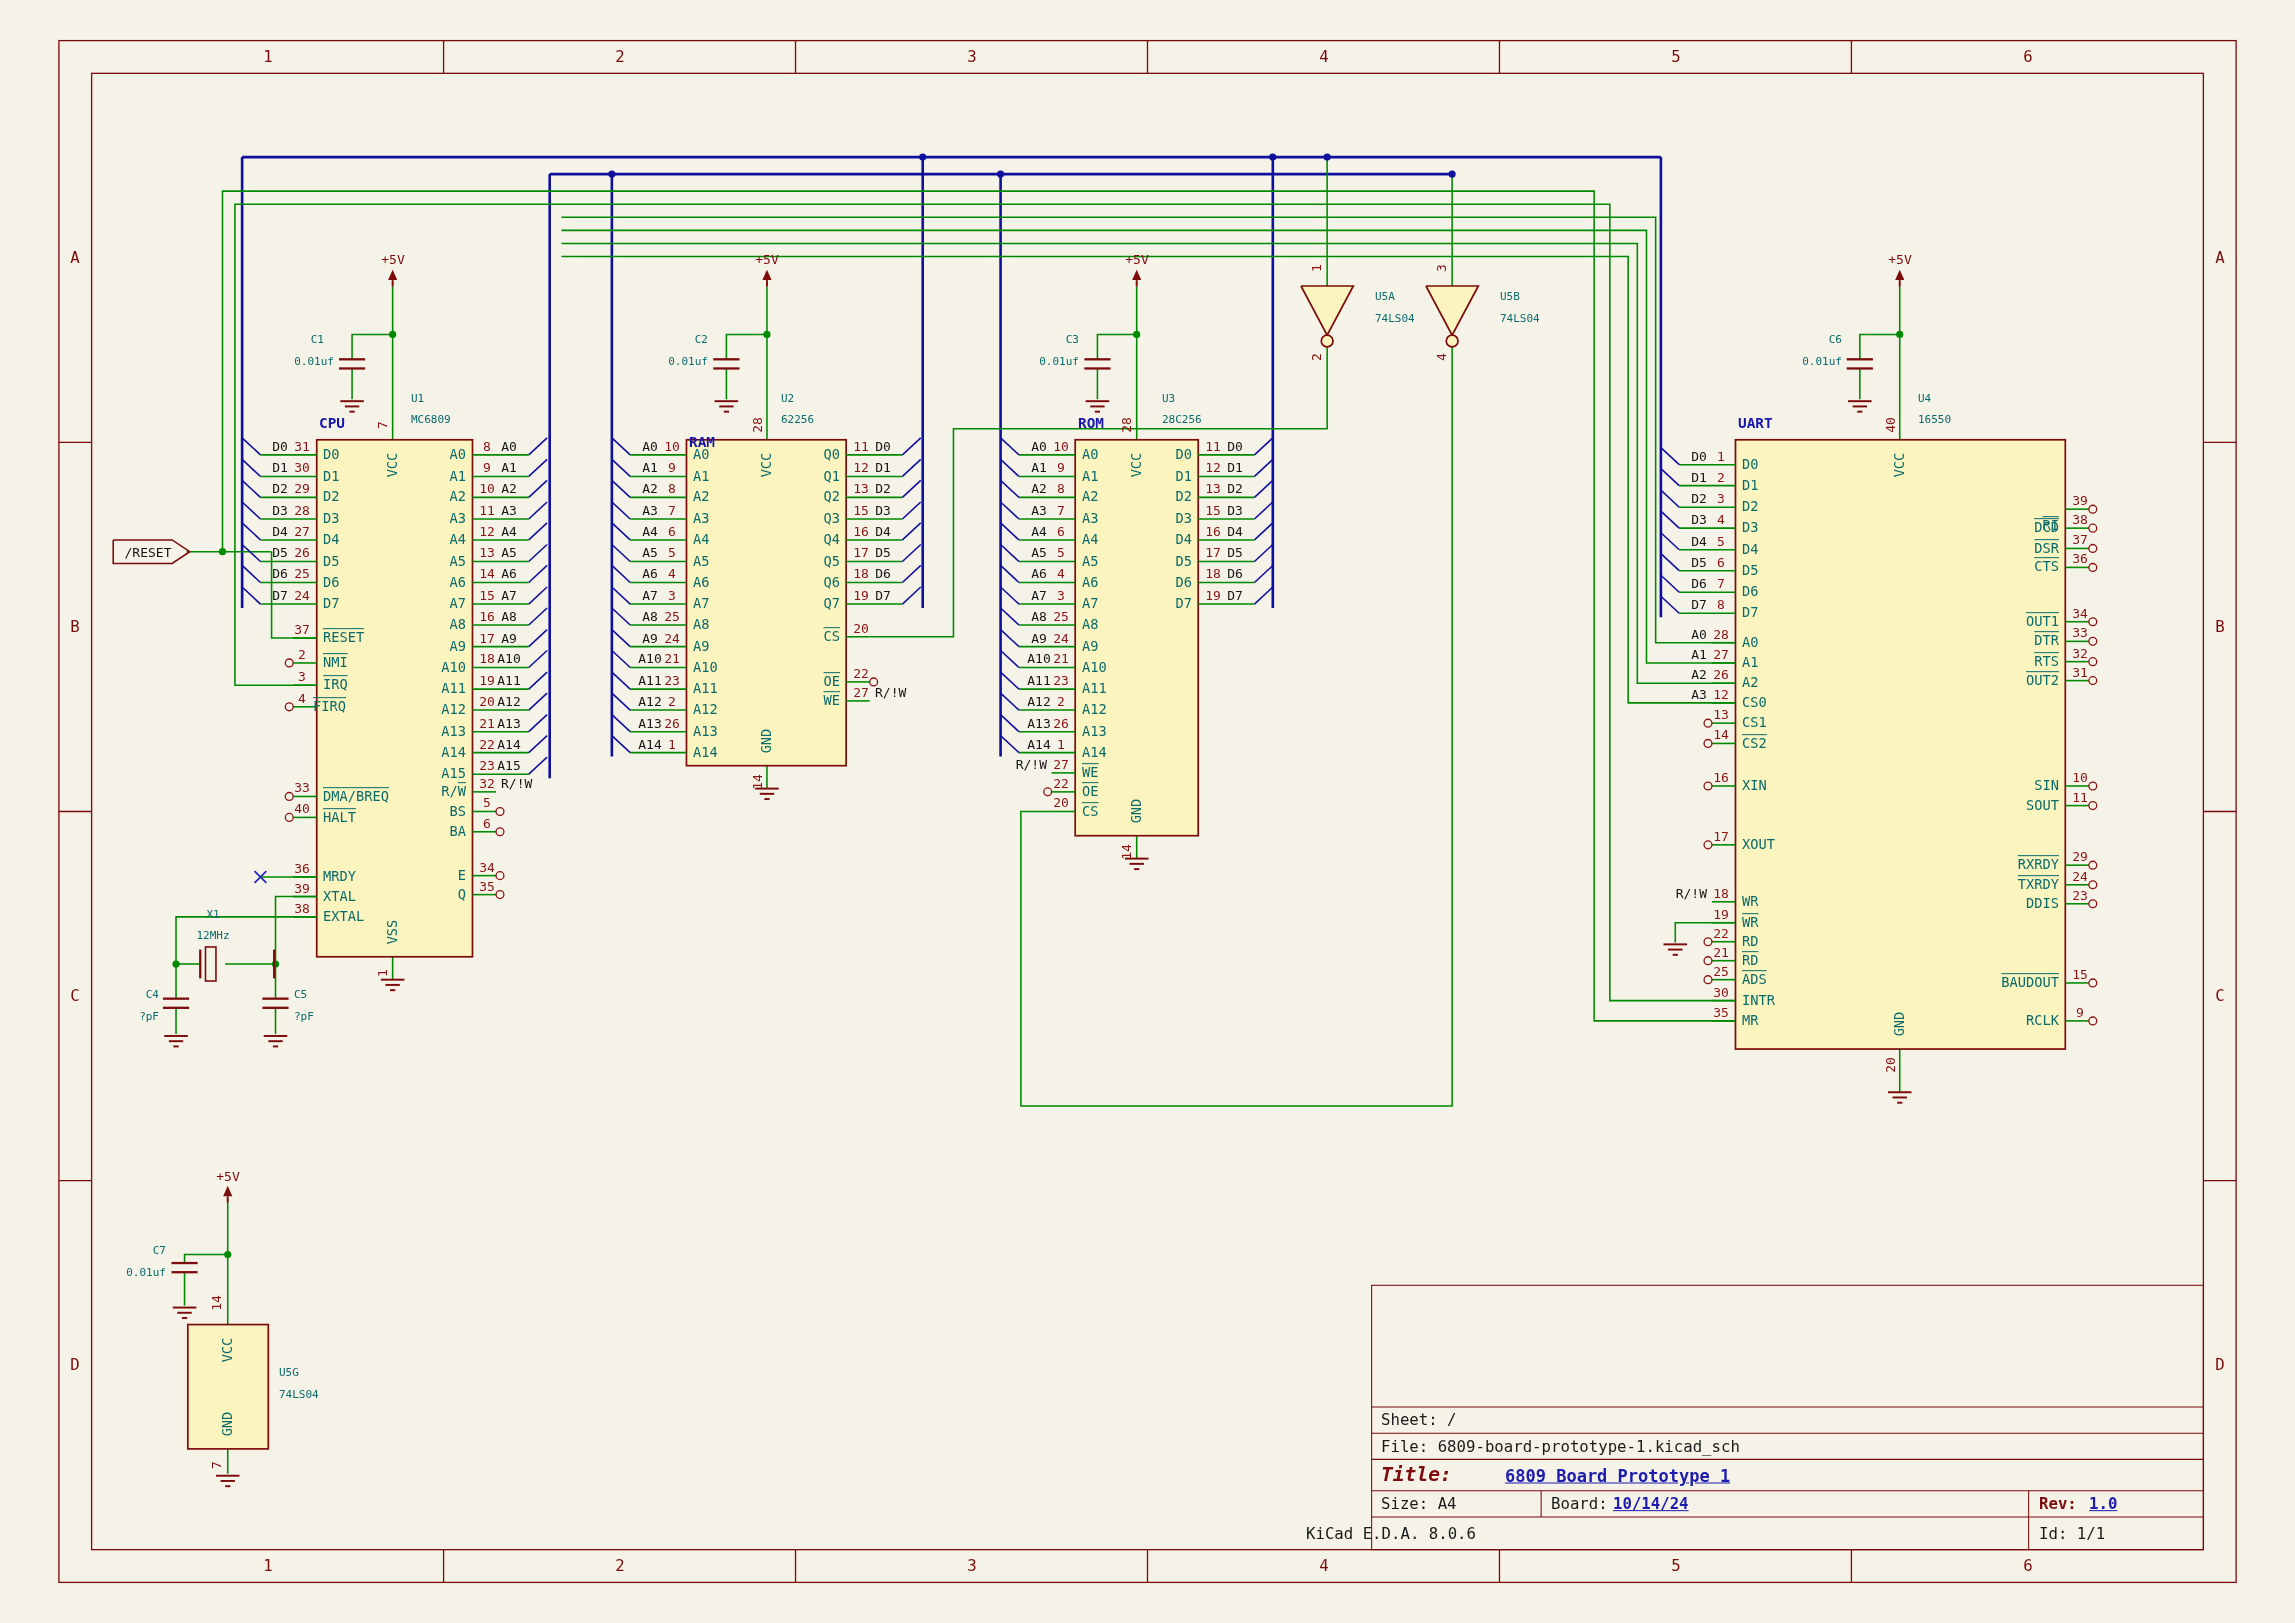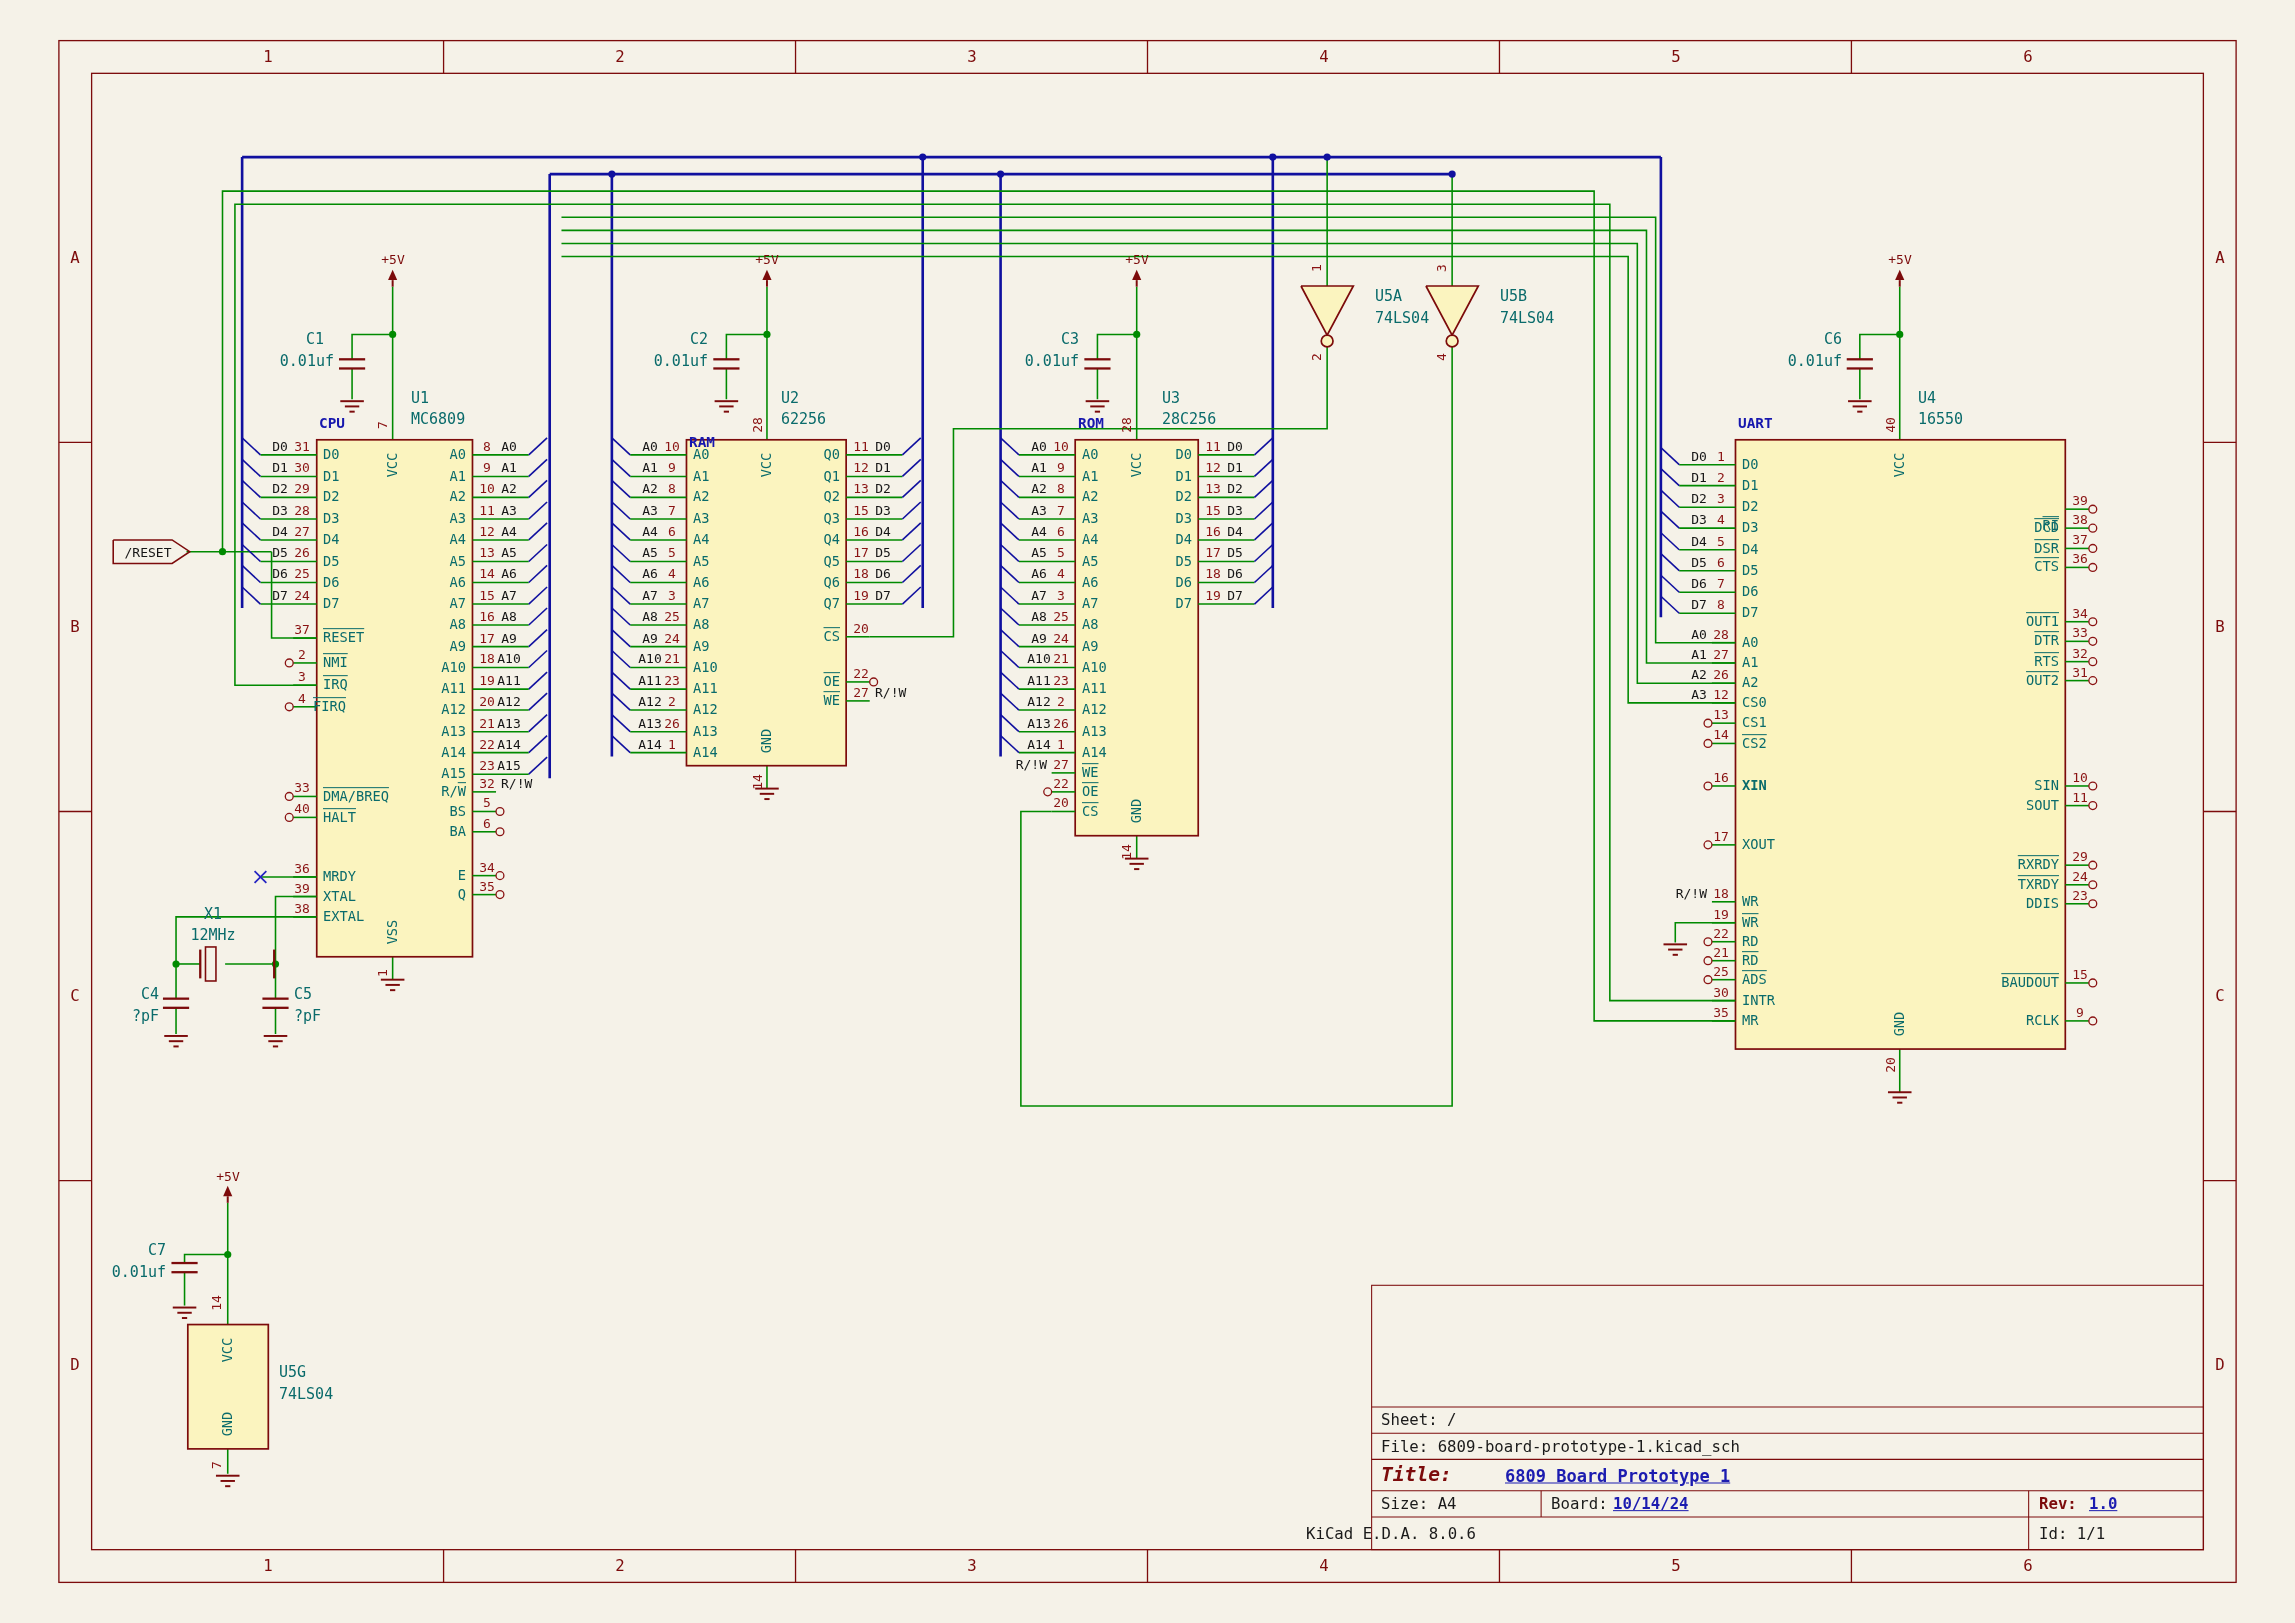--- a/index.html
+++ b/index.html
@@ -7,21 +7,21 @@
          font-family:"DejaVu Sans Mono",monospace;}
   svg{position:absolute;left:0;top:0;}
   .t{position:absolute;white-space:nowrap;line-height:1;font-family:"DejaVu Sans Mono",monospace;font-size:13px;}
   .tc{transform:translate(-50%,-50%);}
   .tl{transform:translate(0,-50%);}
   .tr{transform:translate(-100%,-50%);}
   .rot{transform:translate(-50%,-50%) rotate(-90deg);}
   .pnum{color:var(--pnum);}
   .pname{color:var(--pname);font-size:13.7px;}
   .nlab{color:var(--nlab);}
-  .ref{color:var(--ref);font-size:15px;}
+  .ref{color:var(--ref);font-size:11px;}
   .tag{color:var(--tag);font-size:14.4px;font-weight:bold;}
   .fr{color:var(--frame);font-size:15.7px;}
   .pwr{color:var(--frame);}
   .ov{text-decoration:overline;}
   .tb{font-size:15.7px;color:#1a1a1a;}
   .tbt{font-size:19.6px;font-weight:bold;font-style:italic;color:var(--frame);}
   .tbr{font-size:15.7px;font-weight:bold;color:var(--frame);}
   .tbv{font-size:15.7px;font-weight:bold;color:var(--val);text-decoration:underline;}
   .tbv-big{font-size:17px;}
   .w{fill:none;stroke:var(--wire);stroke-width:2.4;}
@@ -797,21 +797,21 @@
     <div class="t pnum tc" style="left: 1721px; top: 674px;">26</div>
     <div class="t pname tl" style="left: 1742px; top: 683px;"><span>A2</span></div>
     <div class="t nlab tc" style="left: 1699px; top: 694px;">A3</div>
     <div class="t pnum tc" style="left: 1721px; top: 694px;">12</div>
     <div class="t pname tl" style="left: 1742px; top: 703px;"><span>CS0</span></div>
     <div class="t pnum tc" style="left: 1721px; top: 714px;">13</div>
     <div class="t pname tl" style="left: 1742px; top: 723px;"><span>CS1</span></div>
     <div class="t pnum tc" style="left: 1721px; top: 734px;">14</div>
     <div class="t pname tl" style="left: 1742px; top: 744px;"><span class="ov">CS2</span></div>
     <div class="t pnum tc" style="left: 1721px; top: 777px;">16</div>
-    <div class="t pname tl" style="left: 1742px; top: 786px; font-weight: bold;"><span>XIN</span></div>
+    <div class="t pname tl" style="left: 1742px; top: 786px;"><span>XIN</span></div>
     <div class="t pnum tc" style="left: 1721px; top: 836px;">17</div>
     <div class="t pname tl" style="left: 1742px; top: 845px;"><span>XOUT</span></div>
     <div class="t nlab tr" style="left: 1707px; top: 893px;">R/!W</div>
     <div class="t pnum tc" style="left: 1721px; top: 893px;">18</div>
     <div class="t pname tl" style="left: 1742px; top: 902px;"><span>WR</span></div>
     <div class="t pnum tc" style="left: 1721px; top: 914px;">19</div>
     <div class="t pname tl" style="left: 1742px; top: 923px;"><span class="ov">WR</span></div>
     <div class="t pnum tc" style="left: 1721px; top: 933px;">22</div>
     <div class="t pname tl" style="left: 1742px; top: 942px;"><span>RD</span></div>
     <div class="t pnum tc" style="left: 1721px; top: 952px;">21</div>

